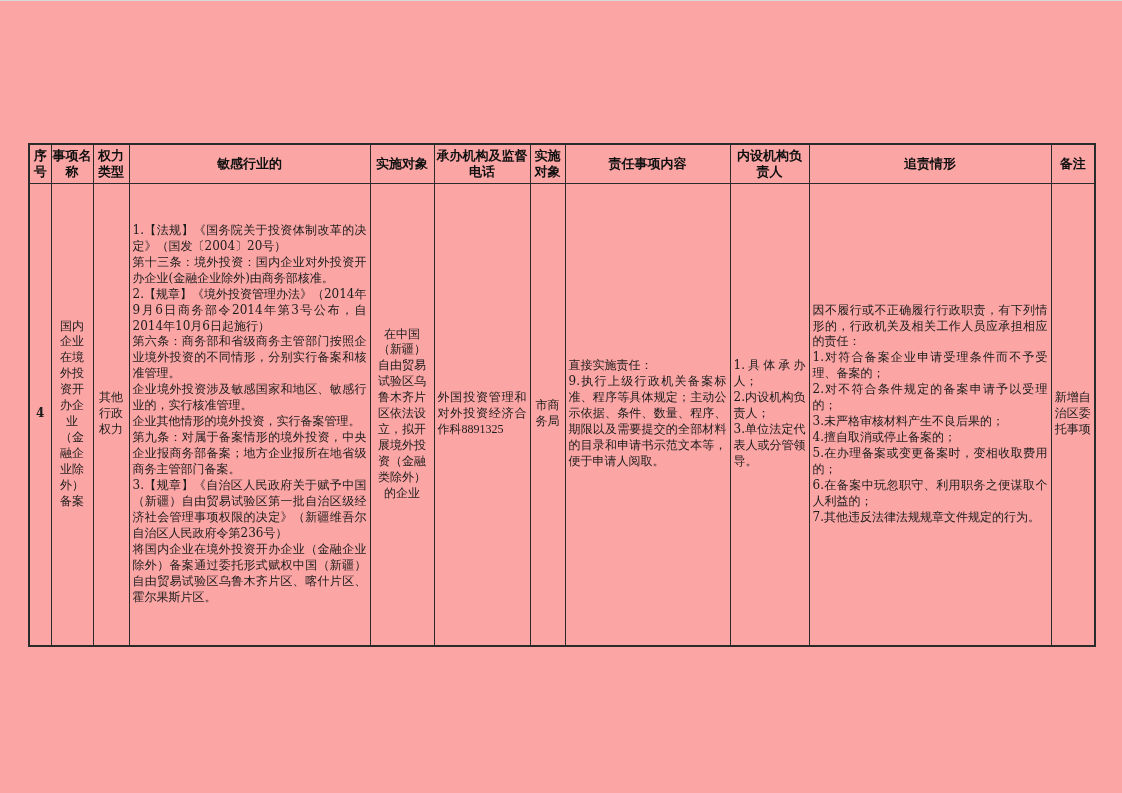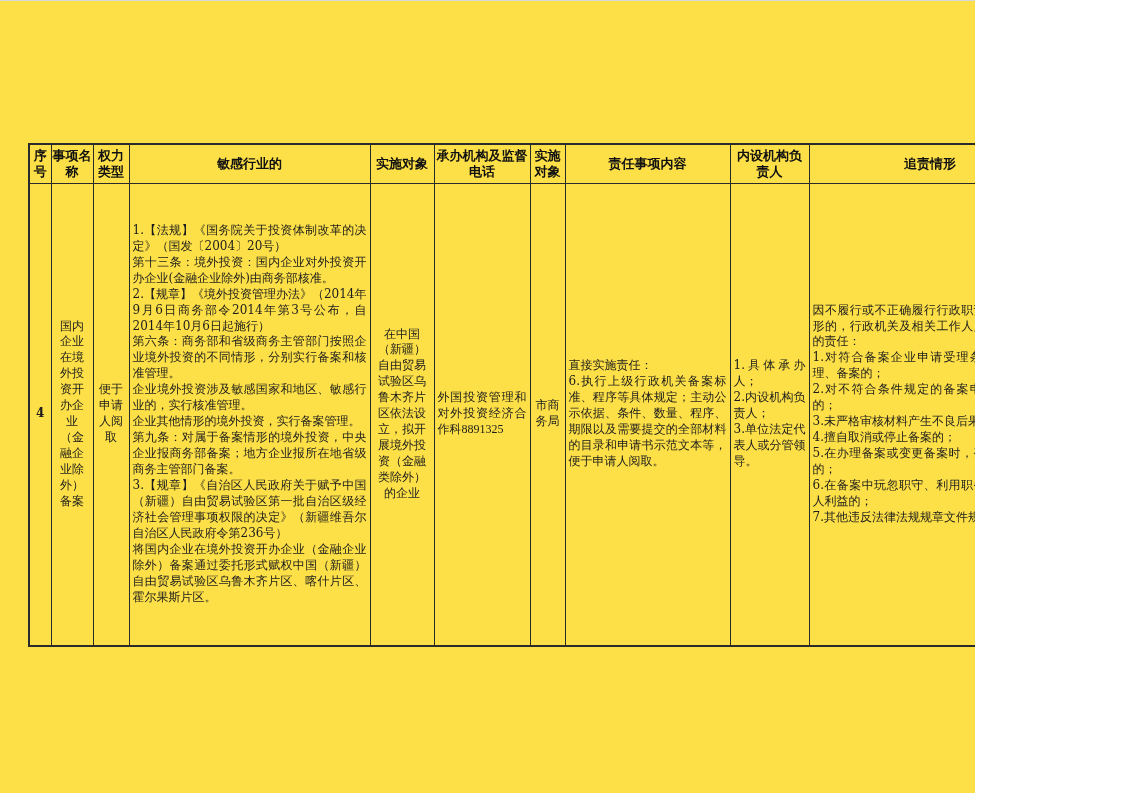--- a/index.html
+++ b/index.html
@@ -1,20 +1,20 @@
 <!DOCTYPE html>
 <html><head>
 <meta charset="utf-8">
 <style>
   html, body { margin: 0; padding: 0; }
   .page {
     position: relative;
-    width: 975px;
+    width: 1122px;
     height: 793px;
-    background: #fde047;
+    background: #fca5a5;
     font-family: "DejaVu Serif", "Liberation Serif", serif;
     color: #1c1c1c;
     overflow: hidden;
     border-top: 1px solid #d9d9d9;
     box-sizing: border-box;
   }
   table.matrix {
     position: absolute;
     left: 28px;
     top: 142px;
@@ -86,35 +86,35 @@
         <th>责任事项内容</th>
         <th>内设机构负责人</th>
         <th>追责情形</th>
         <th>备注</th>
       </tr>
     </thead>
     <tbody>
       <tr>
         <td class="cell-center" style="font-weight:bold">4</td>
         <td class="cell-center">国内企业在境外投资开办企业（金融企业除外）备案</td>
-        <td class="cell-center">便于申请人阅取</td>
+        <td class="cell-center">其他行政权力</td>
         <td class="cell-just">1.【法规】《国务院关于投资体制改革的决定》（国发〔2004〕20号）
 第十三条：境外投资：国内企业对外投资开办企业(金融企业除外)由商务部核准。
 2.【规章】《境外投资管理办法》（2014年9月6日商务部令2014年第3号公布，自2014年10月6日起施行）
 第六条：商务部和省级商务主管部门按照企业境外投资的不同情形，分别实行备案和核准管理。
 企业境外投资涉及敏感国家和地区、敏感行业的，实行核准管理。
 企业其他情形的境外投资，实行备案管理。
 第九条：对属于备案情形的境外投资，中央企业报商务部备案；地方企业报所在地省级商务主管部门备案。
 3.【规章】《自治区人民政府关于赋予中国（新疆）自由贸易试验区第一批自治区级经济社会管理事项权限的决定》（新疆维吾尔自治区人民政府令第236号）
 将国内企业在境外投资开办企业（金融企业除外）备案通过委托形式赋权中国（新疆）自由贸易试验区乌鲁木齐片区、喀什片区、霍尔果斯片区。</td>
         <td class="cell-center">在中国（新疆）自由贸易试验区乌鲁木齐片区依法设立，拟开展境外投资（金融类除外）的企业</td>
         <td class="cell-left">外国投资管理和对外投资经济合作科8891325</td>
         <td class="cell-center">市商务局</td>
         <td class="cell-just">直接实施责任：
-6.执行上级行政机关备案标准、程序等具体规定；主动公示依据、条件、数量、程序、期限以及需要提交的全部材料的目录和申请书示范文本等，便于申请人阅取。</td>
+9.执行上级行政机关备案标准、程序等具体规定；主动公示依据、条件、数量、程序、期限以及需要提交的全部材料的目录和申请书示范文本等，便于申请人阅取。</td>
         <td class="cell-just">1.具体承办人；
 2.内设机构负责人；
 3.单位法定代表人或分管领导。</td>
         <td class="cell-just">因不履行或不正确履行行政职责，有下列情形的，行政机关及相关工作人员应承担相应的责任：
 1.对符合备案企业申请受理条件而不予受理、备案的；
 2.对不符合条件规定的备案申请予以受理的；
 3.未严格审核材料产生不良后果的；
 4.擅自取消或停止备案的；
 5.在办理备案或变更备案时，变相收取费用的；
 6.在备案中玩忽职守、利用职务之便谋取个人利益的；

